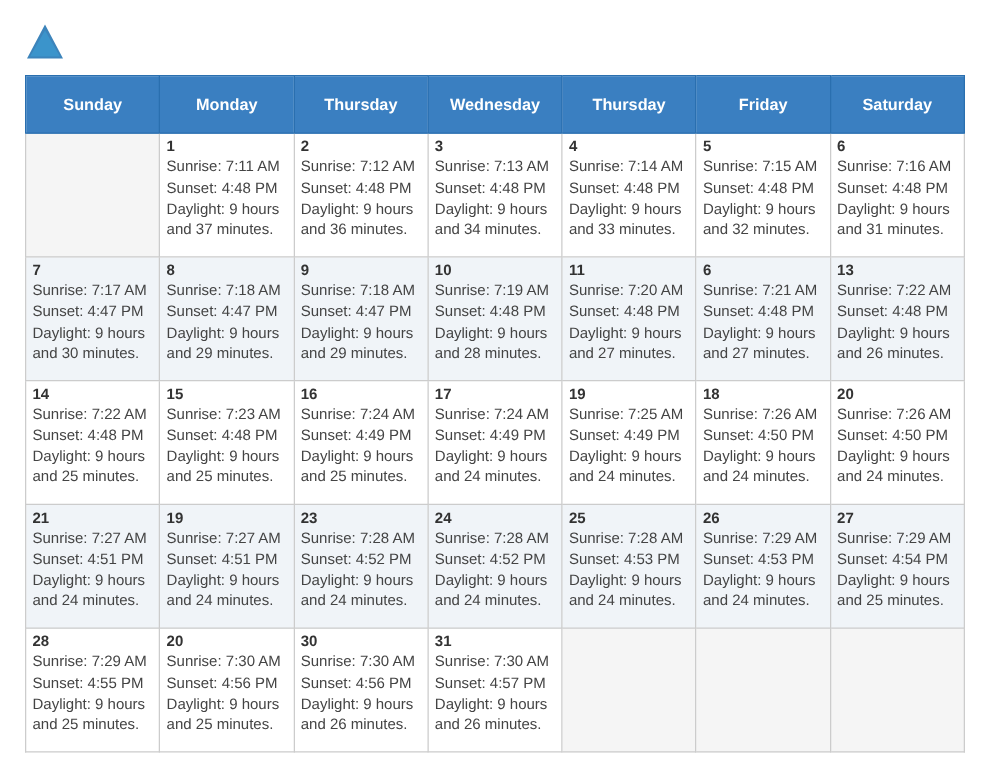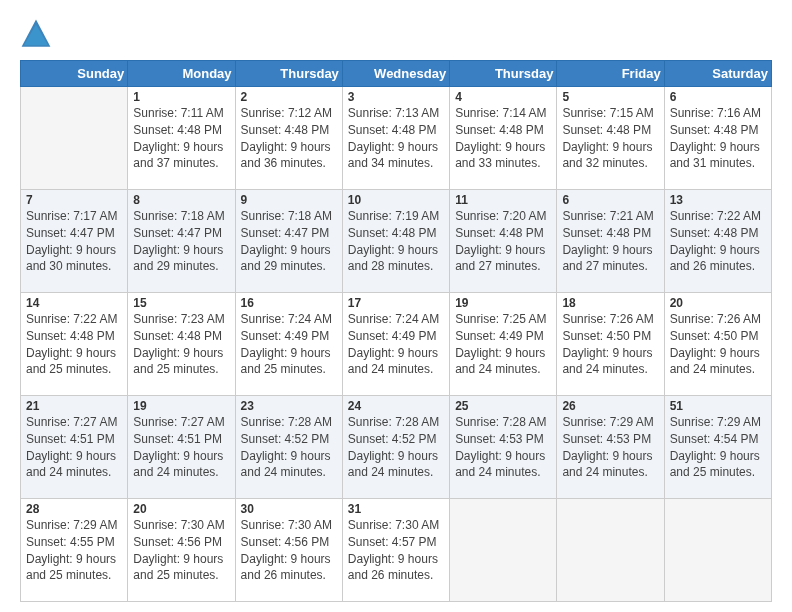--- a/index.html
+++ b/index.html
@@ -56,22 +56,22 @@
     .calendar {
       flex: 1;
       border: 1px solid #ccc;
       border-collapse: collapse;
       width: 100%;
       table-layout: fixed;
     }
     .calendar th {
       background-color: #3a7fc1;
       color: white;
-      text-align: right;
-      padding: 5px 3px;
+      text-align: center;
+      padding: 15px 3px;
       font-size: 13px;
       font-weight: bold;
       border: 1px solid #2a6faf;
     }
     .calendar td {
       border: 1px solid #ccc;
       vertical-align: top;
       padding: 3px 5px;
       font-size: 10.5px;
       color: #333;
@@ -241,21 +241,21 @@
           </td>
           <td>
             <span class="day-num">25</span>
             <div class="day-info">Sunrise: 7:28 AM<br>Sunset: 4:53 PM<br>Daylight: 9 hours and 24 minutes.</div>
           </td>
           <td>
             <span class="day-num">26</span>
             <div class="day-info">Sunrise: 7:29 AM<br>Sunset: 4:53 PM<br>Daylight: 9 hours and 24 minutes.</div>
           </td>
           <td>
-            <span class="day-num">51</span>
+            <span class="day-num">27</span>
             <div class="day-info">Sunrise: 7:29 AM<br>Sunset: 4:54 PM<br>Daylight: 9 hours and 25 minutes.</div>
           </td>
         </tr>
         <tr class="row-odd">
           <td>
             <span class="day-num">28</span>
             <div class="day-info">Sunrise: 7:29 AM<br>Sunset: 4:55 PM<br>Daylight: 9 hours and 25 minutes.</div>
           </td>
           <td>
             <span class="day-num">20</span>

